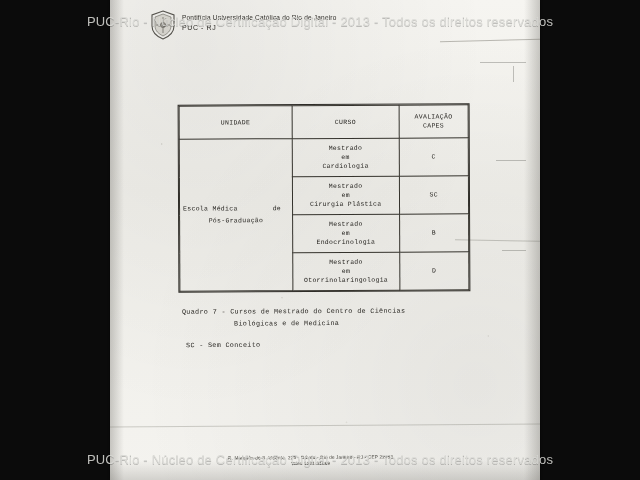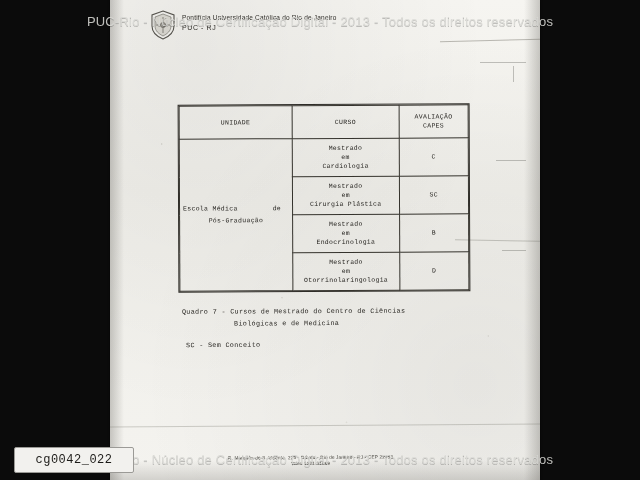--- a/index.html
+++ b/index.html
@@ -367,15 +367,14 @@
 
     <div class="gutter-mark" style="right:14px; top:62px; width:46px; height:1px;"></div>
     <div class="gutter-mark" style="right:14px; top:160px; width:30px; height:1px;"></div>
     <div class="gutter-mark" style="right:14px; top:250px; width:24px; height:1px;"></div>
     <div class="gutter-mark" style="right:26px; top:66px; width:1px; height:16px;"></div>
   </div>
 
   <div class="watermark watermark-top">PUC-Rio - Núcleo de Certificação Digital - 2013 - Todos os direitos reservados</div>
   <div class="watermark watermark-bottom">PUC-Rio - Núcleo de Certificação Digital - 2013 - Todos os direitos reservados</div>
 
-  <div class="id-badge">cg0042_022</div>
 
 </div>
 
 </body></html>

